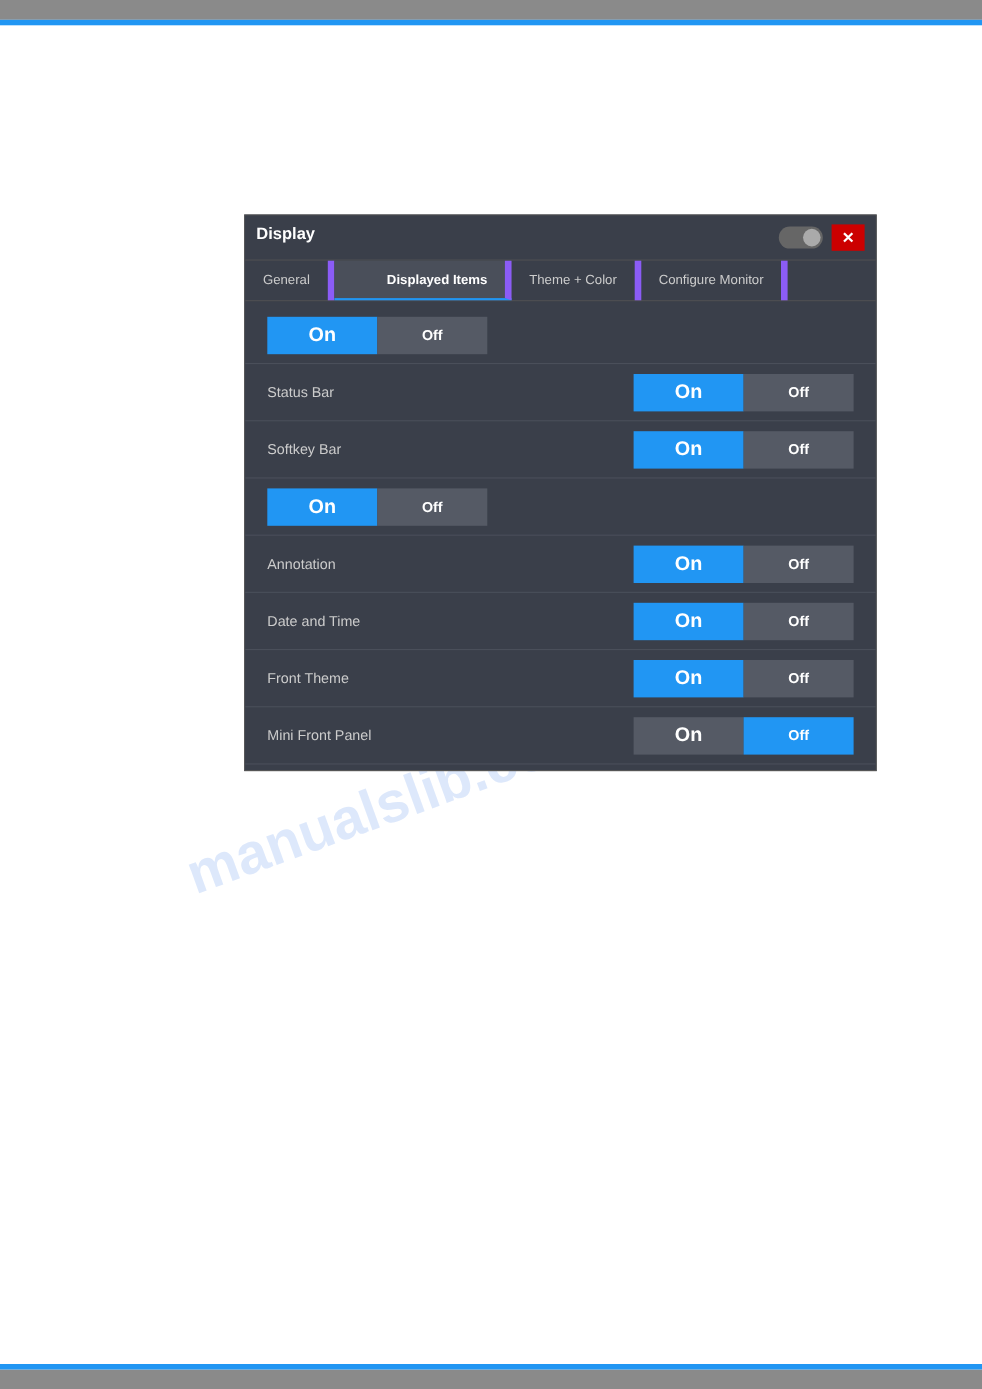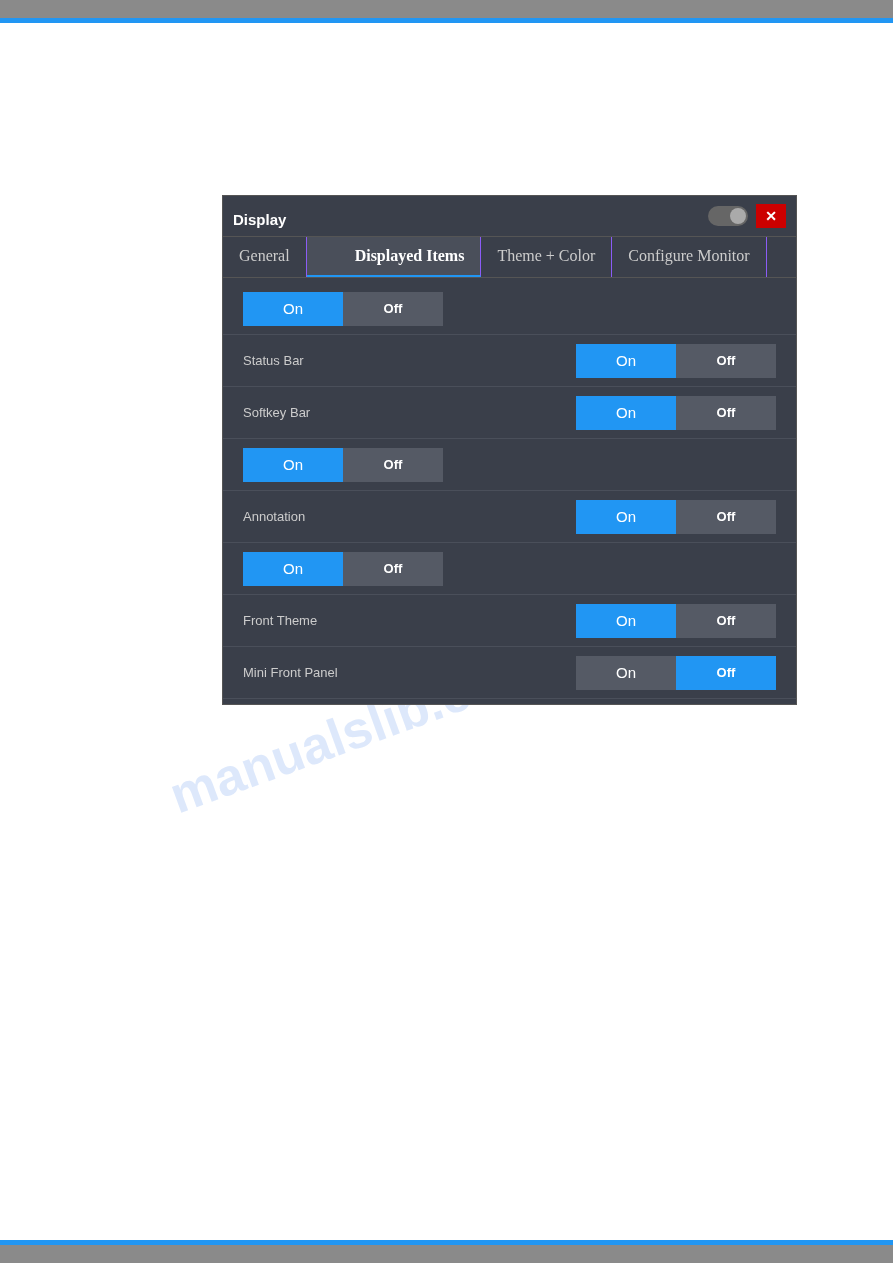--- a/index.html
+++ b/index.html
@@ -70,21 +70,21 @@
       top: 195px;
       left: 222px;
       width: 575px;
       background: #3a3f4a;
       border: 1px solid #555;
     }
 
     
     .title-bar {
       display: flex;
-      align-items: flex-end;
+      align-items: flex-start;
       justify-content: space-between;
       background: #3a3f4a;
       padding: 8px 10px;
       border-bottom: 1px solid #555;
     }
     .title-text {
       color: #ffffff;
       font-size: 15px;
       font-weight: bold;
     }
@@ -126,24 +126,23 @@
 
     
     .tabs {
       display: flex;
       background: #3a3f4a;
       border-bottom: 1px solid #555;
     }
     .tab {
       padding: 10px 16px;
       color: #ccc;
-      font-size: 16px;
-      cursor: pointer;
-      border-right: 1px solid #8b5cf6;
-      font-family: Liberation Serif, serif;
+      font-size: 12px;
+      cursor: pointer;
+      border-right: 6px solid #8b5cf6;
     }
     .tab.active {
       background: #4a4f5a;
       color: #ffffff;
       font-weight: bold;
       border-bottom: 2px solid #2196F3;
       padding-left: 48px;
     }
 
     
@@ -169,22 +168,22 @@
       display: flex;
       width: 200px;
       height: 34px;
       flex-shrink: 0;
     }
     .toggle-on {
       flex: 1;
       display: flex;
       align-items: center;
       justify-content: center;
-      font-size: 15px;
-      font-weight: normal;
+      font-size: 18px;
+      font-weight: bold;
       color: #ffffff;
       cursor: pointer;
       border: none;
       outline: none;
     }
     .toggle-on.active {
       background: #2196F3;
     }
     .toggle-on.inactive {
       background: #555a65;
@@ -272,20 +271,21 @@
 
     <div class="setting-row">
       <span class="setting-label">Annotation</span>
       <div class="toggle-group">
         <button class="toggle-on active">On</button>
         <button class="toggle-off inactive">Off</button>
       </div>
     </div>
 
     <div class="setting-row">
+      <span class="setting-label">Date and Time</span>
       <div class="toggle-group">
         <button class="toggle-on active">On</button>
         <button class="toggle-off inactive">Off</button>
       </div>
     </div>
 
     <div class="setting-row">
       <span class="setting-label">Front Theme</span>
       <div class="toggle-group">
         <button class="toggle-on active">On</button>

